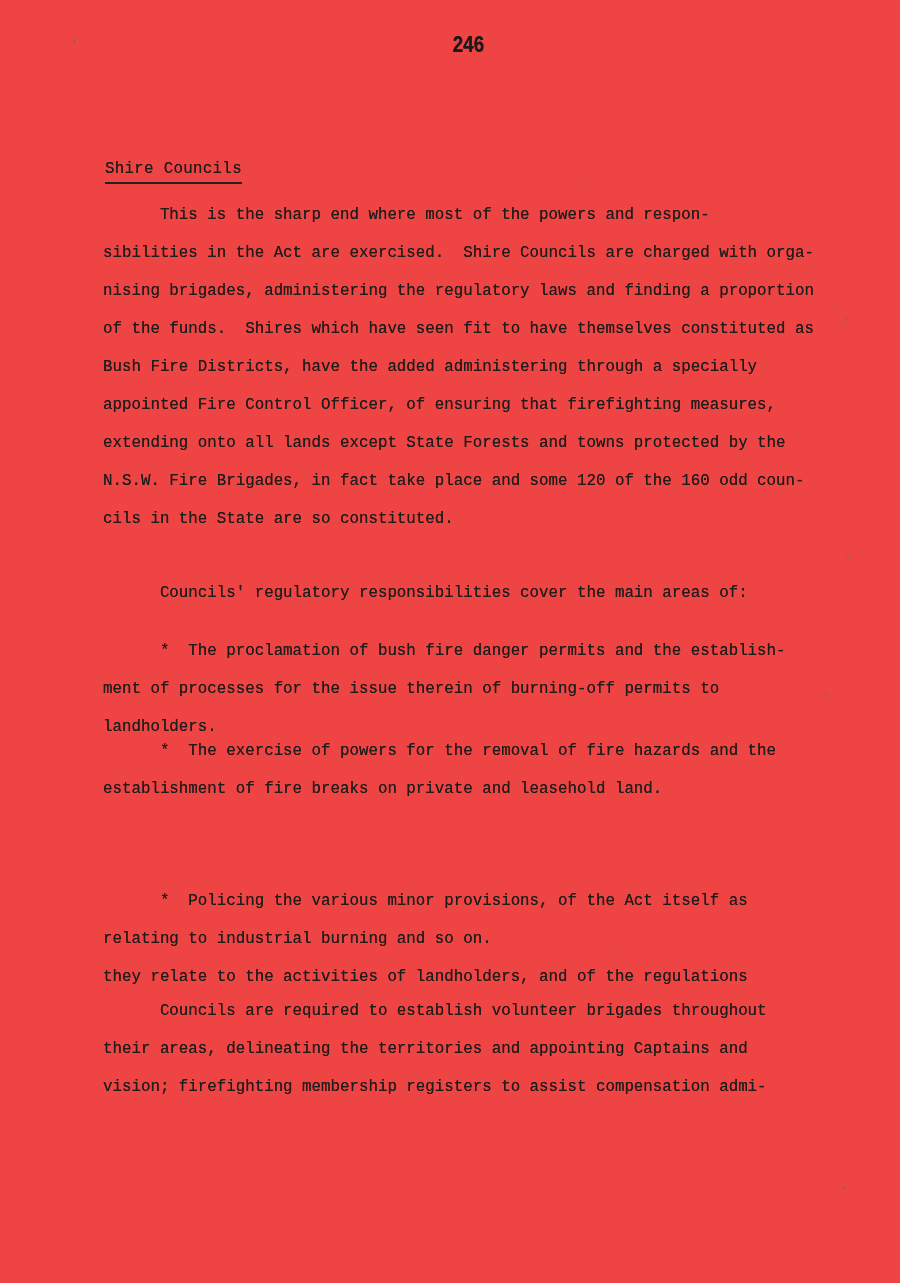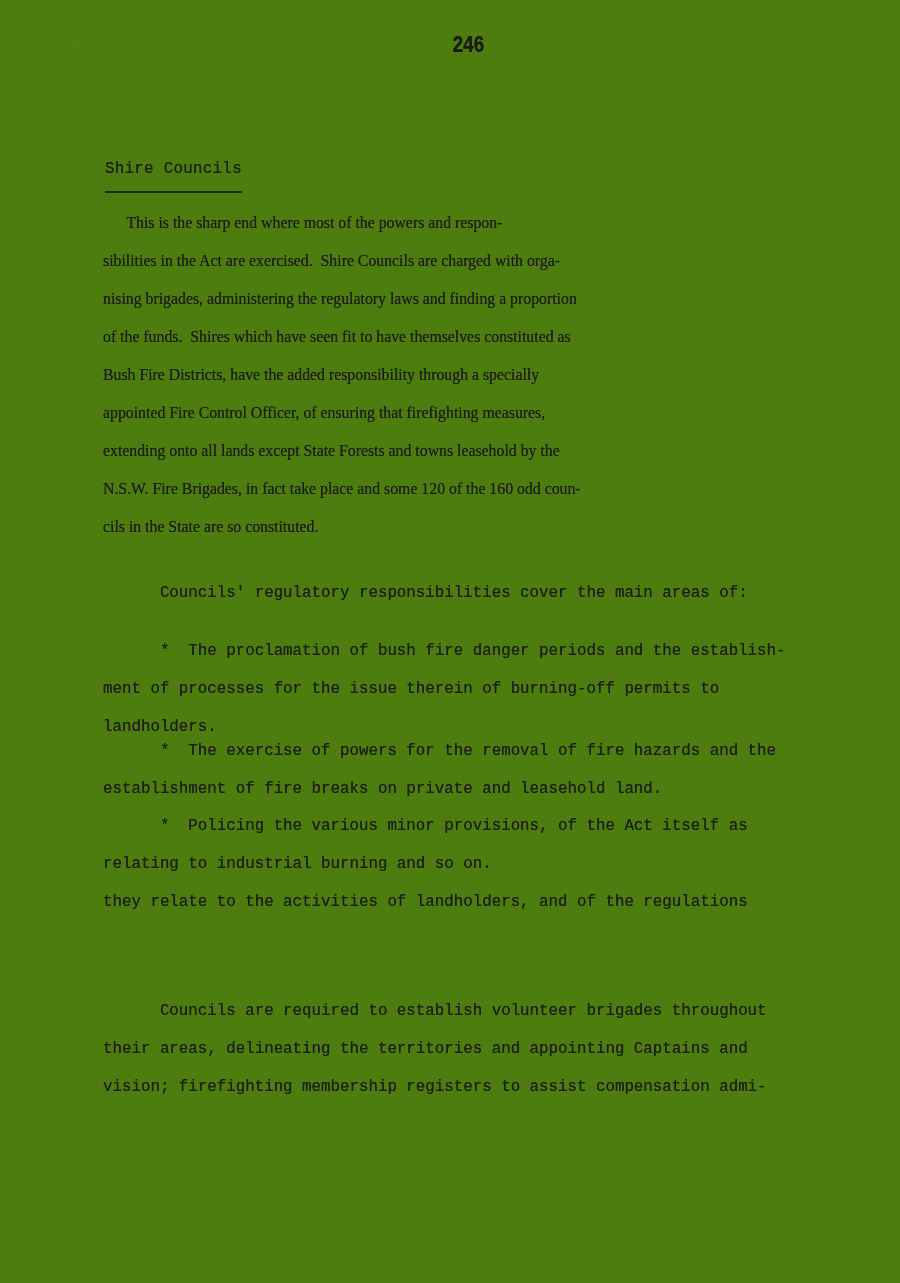--- a/index.html
+++ b/index.html
@@ -5,21 +5,21 @@
   html, body {
     margin: 0;
     padding: 0;
     background: #e9e9e7;
   }
   .page {
     position: relative;
     width: 900px;
     height: 1283px;
     margin: 0 auto;
-    background: #4d7c0f;
+    background: #ef4444;
     overflow: hidden;
     font-family: "Liberation Mono", "DejaVu Sans Mono", monospace;
     color: #1d1d1b;
   }
   .page-number {
     position: absolute;
     top: 33px;
     left: 50%;
     transform: translateX(-50%) scaleX(0.82);
     margin-left: 18px;
@@ -32,42 +32,42 @@
   .heading {
     position: absolute;
     top: 158px;
     left: 105px;
     font-size: 15.8px;
     line-height: 22px;
   }
   .heading-text {
     display: inline-block;
     border-bottom: 2px solid #23231f;
-    padding-bottom: 11px;
+    padding-bottom: 2px;
     text-shadow: 0 0 0.6px rgba(25,25,25,0.8);
     letter-spacing: 0.3px;
   }
   .block {
     position: absolute;
     left: 103px;
     right: 40px;
   }
   .line {
     white-space: pre;
     font-size: 15.8px;
     line-height: 38px;
     letter-spacing: 0;
     text-shadow: 0 0 0.6px rgba(25,25,25,0.8);
   }
   
-  .block-p1 { top: 204px; font-family: Liberation Serif, serif; }
+  .block-p1 { top: 196px; }
   .block-p2 { top: 574px; }
   .block-b1 { top: 632px; }
   .block-b2 { top: 732px; }
-  .block-b3 { top: 807px; }
+  .block-b3 { top: 882px; }
   .block-p3 { top: 992px; }
   
   .speck {
     position: absolute;
     background: #6b6b66;
     border-radius: 50%;
     opacity: 0.65;
   }
   .speck-1 { left: 73px;  top: 40px;   width: 3px; height: 3px; }
   .speck-2 { left: 845px; top: 318px;  width: 2px; height: 3px; }
@@ -87,33 +87,33 @@
 
   <div class="heading">
     <span class="heading-text">Shire Councils</span>
   </div>
 
   <div class="block block-p1">
     <div class="line">      This is the sharp end where most of the powers and respon-</div>
     <div class="line">sibilities in the Act are exercised.  Shire Councils are charged with orga-</div>
     <div class="line">nising brigades, administering the regulatory laws and finding a proportion</div>
     <div class="line">of the funds.  Shires which have seen fit to have themselves constituted as</div>
-    <div class="line">Bush Fire Districts, have the added responsibility through a specially</div>
+    <div class="line">Bush Fire Districts, have the added administering through a specially</div>
     <div class="line">appointed Fire Control Officer, of ensuring that firefighting measures,</div>
-    <div class="line">extending onto all lands except State Forests and towns leasehold by the</div>
+    <div class="line">extending onto all lands except State Forests and towns protected by the</div>
     <div class="line">N.S.W. Fire Brigades, in fact take place and some 120 of the 160 odd coun-</div>
     <div class="line">cils in the State are so constituted.</div>
   </div>
 
   <div class="block block-p2">
     <div class="line">      Councils' regulatory responsibilities cover the main areas of:</div>
   </div>
 
   <div class="block block-b1">
-    <div class="line">      *  The proclamation of bush fire danger periods and the establish-</div>
+    <div class="line">      *  The proclamation of bush fire danger permits and the establish-</div>
     <div class="line">ment of processes for the issue therein of burning-off permits to</div>
     <div class="line">landholders.</div>
   </div>
 
   <div class="block block-b2">
     <div class="line">      *  The exercise of powers for the removal of fire hazards and the</div>
     <div class="line">establishment of fire breaks on private and leasehold land.</div>
   </div>
 
   <div class="block block-b3">

